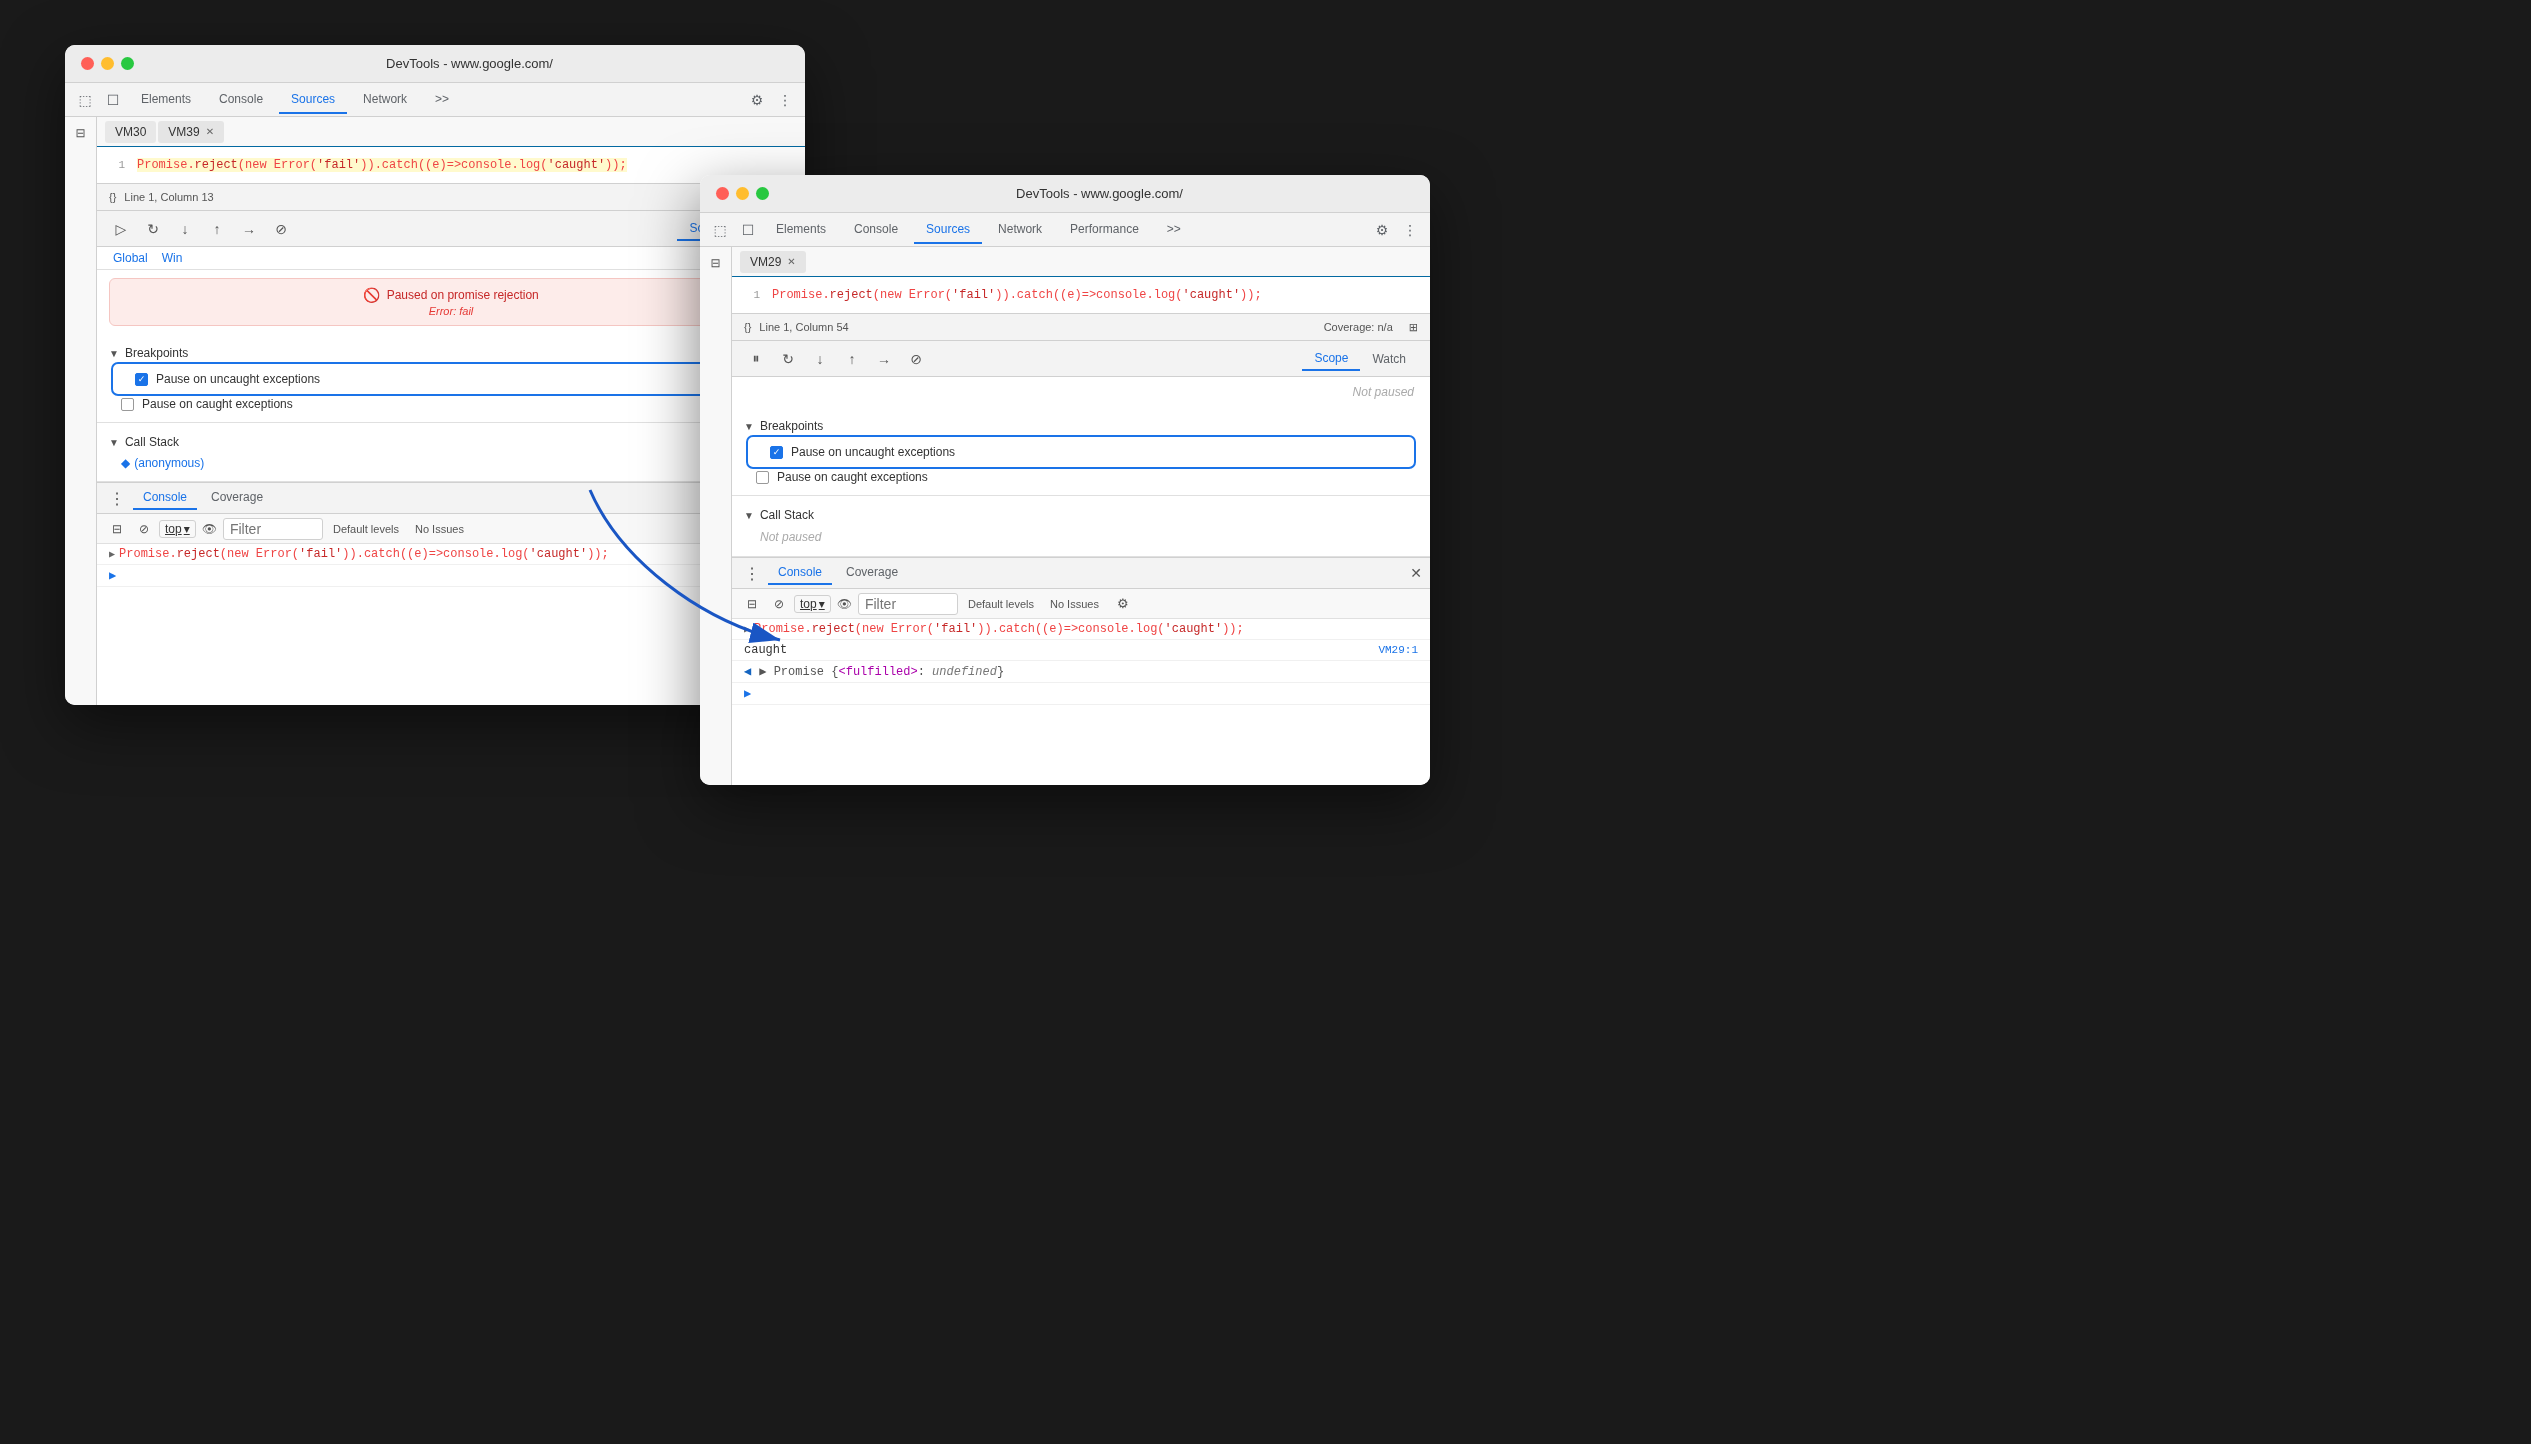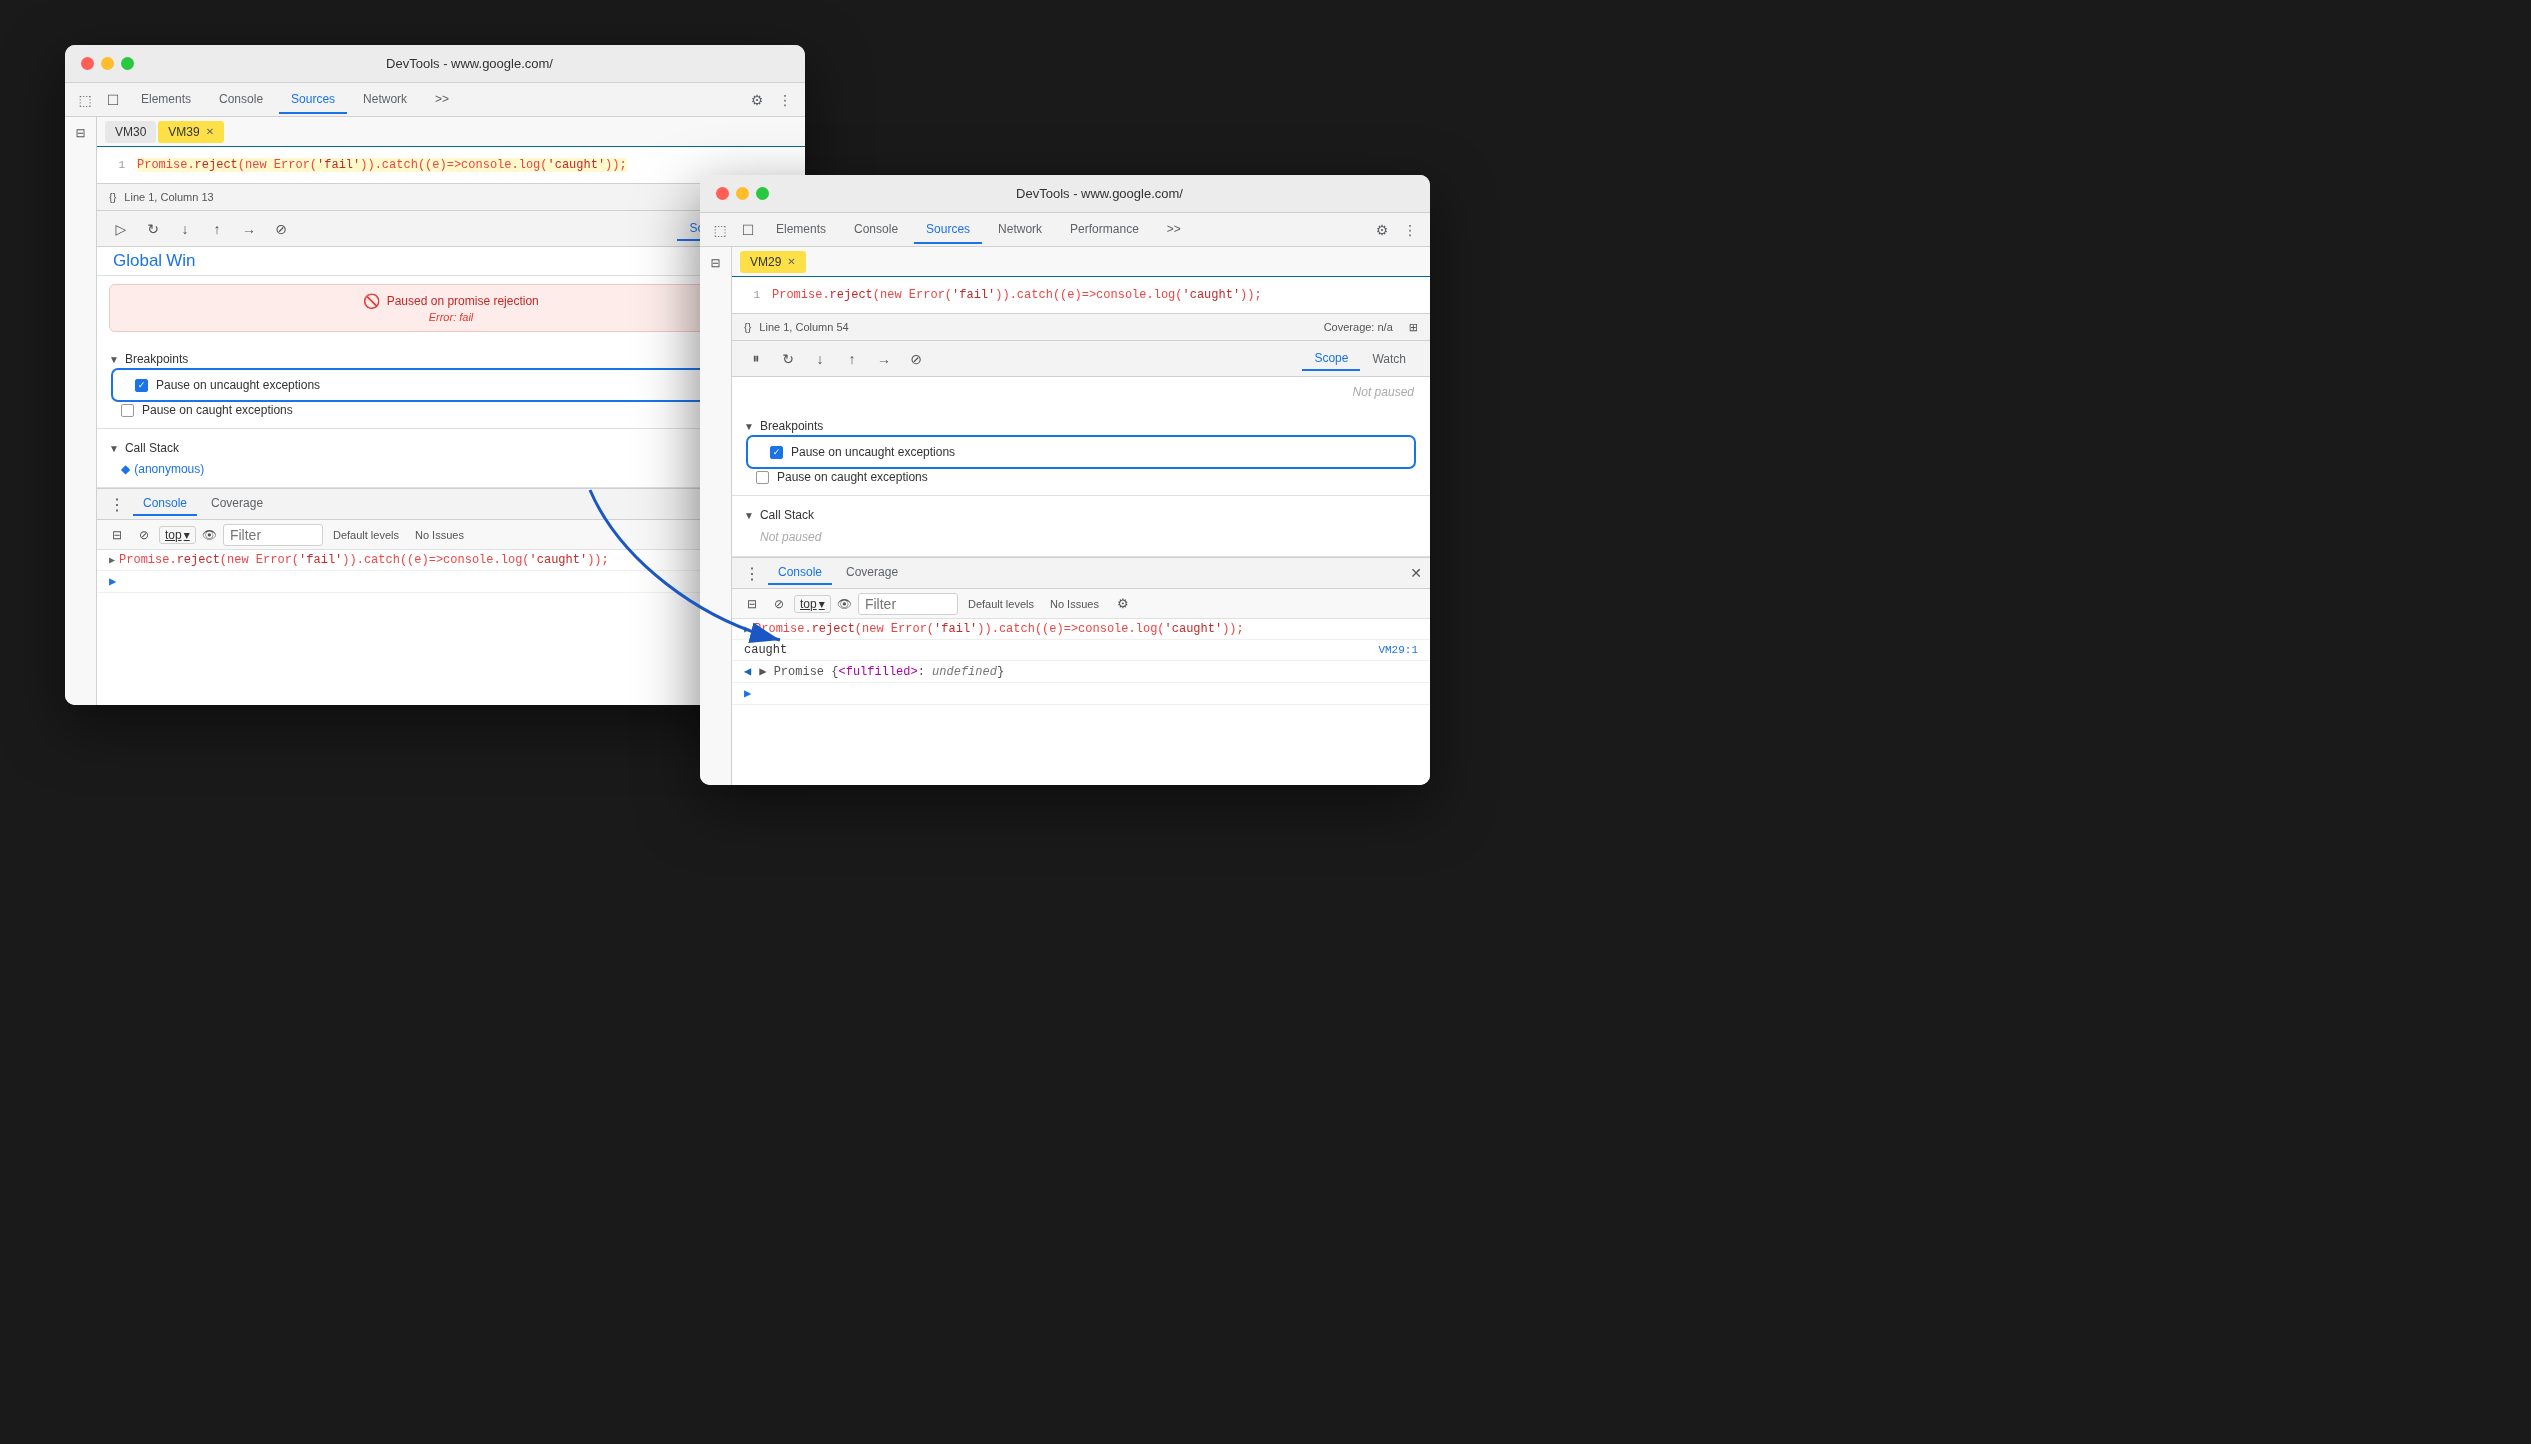--- a/index.html
+++ b/index.html
@@ -118,21 +118,21 @@
       display: flex;
       align-items: center;
       padding: 4px 10px;
       font-size: 12px;
       color: #333;
       cursor: pointer;
       border-radius: 3px;
       gap: 6px;
       background: #e8e8e8;
     }
-    .file-tab.active { background: #fde047; align-items: center; }
+    .file-tab.active { background: #e5e5e5; align-items: center; }
     .file-tab .close-btn { color: #666; font-size: 10px; }
 
     
     .code-area {
       background: #fff;
       padding: 8px 0;
       font-family: 'Courier New', Courier, monospace;
       font-size: 12px;
     }
 
@@ -544,21 +544,21 @@
         <div class="debug-btn">↓</div>
         <div class="debug-btn">↑</div>
         <div class="debug-btn">→</div>
         <div class="debug-btn">⊘</div>
         <div class="scope-watch-tabs">
           <span class="sw-tab active">Scope</span>
           <span class="sw-tab">Watch</span>
         </div>
       </div>
 
-      <div style="padding: 4px 16px; font-size:17px; border-bottom: 1px solid #e0e0e0; display:flex; gap:4px;align-items:center;">
+      <div style="padding: 4px 16px; font-size:12px; border-bottom: 1px solid #e0e0e0; display:flex; gap:14px;align-items:center;">
         <span style="color:#1a73e8; cursor:pointer;">Global</span>
         <span style="color:#1a73e8; cursor:pointer;">Win</span>
       </div>
 
       <div class="paused-banner">
         <div class="paused-title">
           <span style="color:#c62828; font-size:14px;">🚫</span>
           <span>Paused on promise rejection</span>
         </div>
         <div class="paused-subtitle">Error: fail</div>

